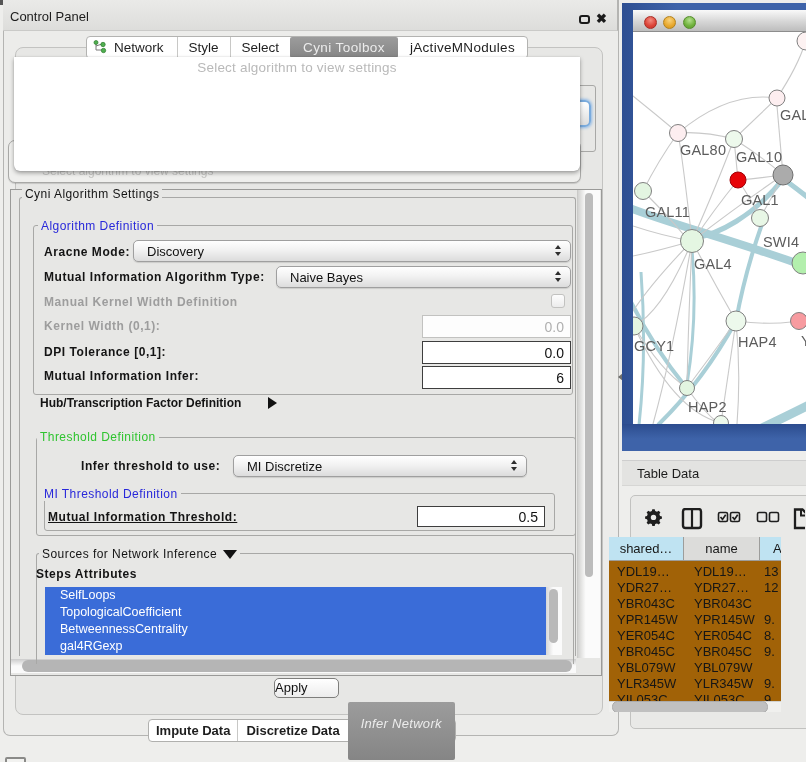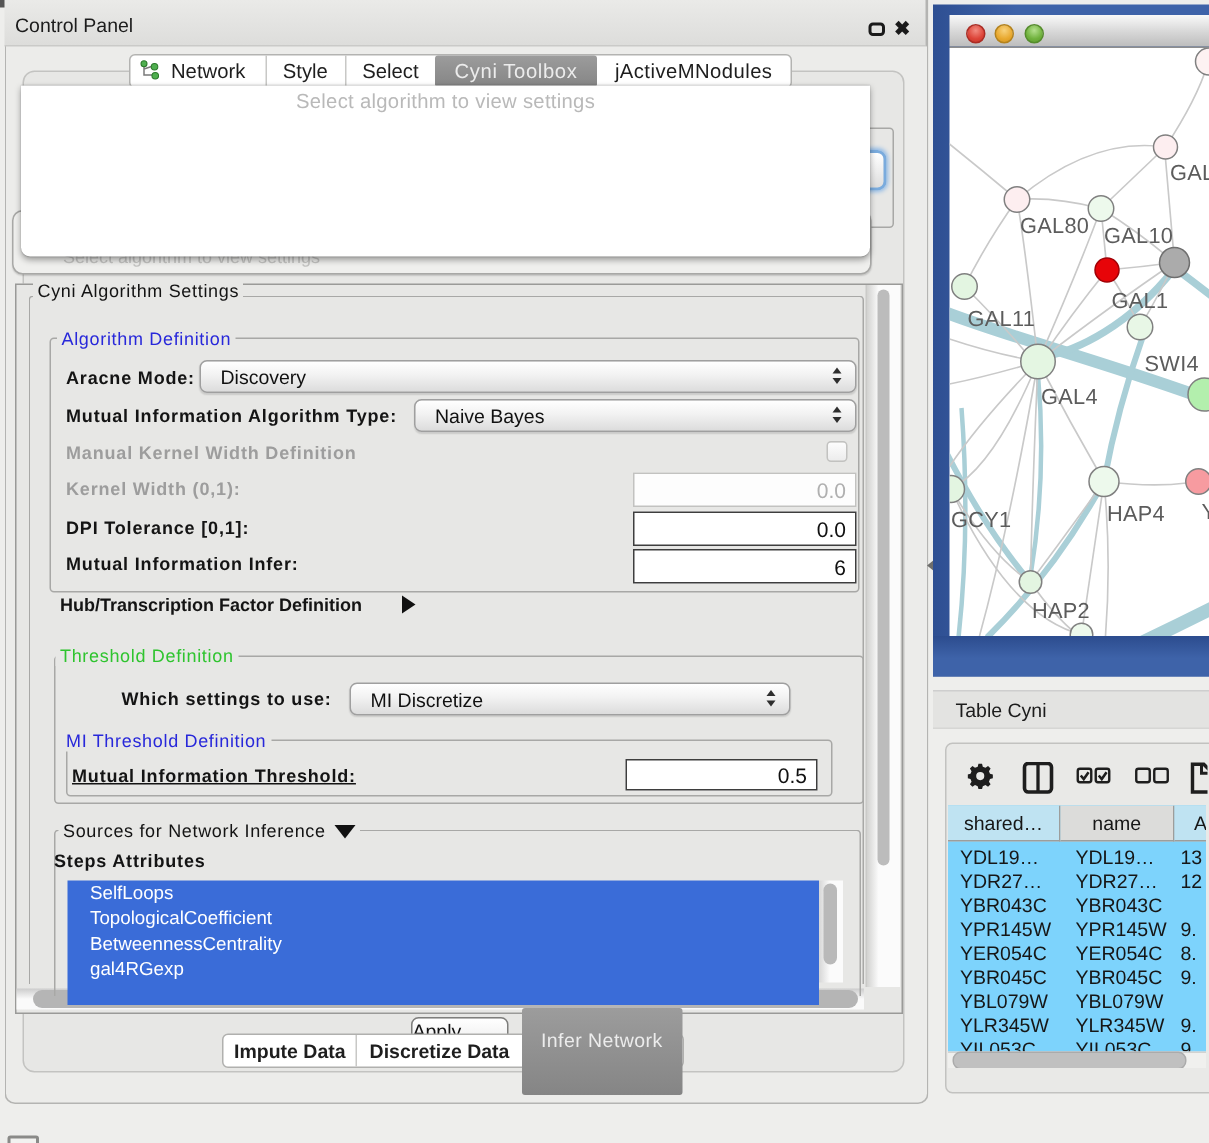--- a/index.html
+++ b/index.html
@@ -102,47 +102,47 @@
 <div class="lbl" style="left:44px;top:345px;">DPI Tolerance [0,1]:</div>
 <div class="fld" style="left:422px;top:341px;width:141px;height:21px;">0.0</div>
 <div class="lbl" style="left:44px;top:369px;">Mutual Information Infer:</div>
 <div class="fld" style="left:422px;top:366px;width:141px;height:21px;">6</div>
 
 <div class="lbl" style="left:40px;top:396px;letter-spacing:0;">Hub/Transcription Factor Definition</div>
 <div class="abs" style="left:268px;top:397px;width:0;height:0;border-top:6px solid transparent;border-bottom:6px solid transparent;border-left:9px solid #111;"></div>
 
 <div class="gbox" style="left:36px;top:437px;width:538px;height:97px;"></div>
 <div class="gttl" style="left:37px;top:430px;color:#2fc42f;">Threshold Definition</div>
-<div class="lbl" style="left:81px;top:459px;">Which settings to use:</div>
+<div class="lbl" style="left:81px;top:459px;">Infer threshold to use:</div>
 <div class="combo" style="left:233px;top:455px;width:292px;height:20px;">
     <span class="tx">MI Discretize</span>
     <span class="arr" style="top:0;height:20px;"></span>
   </div>
 
 <div class="gbox" style="left:44px;top:493px;width:509px;height:36px;"></div>
 <div class="gttl" style="left:41px;top:487px;color:#2828da;">MI Threshold Definition</div>
 <div class="lbl" style="left:48px;top:510px;text-decoration:underline;">Mutual Information Threshold:</div>
 <div class="fld" style="left:417px;top:506px;width:120px;height:19px;">0.5</div>
 
 <div class="gbox" style="left:36px;top:553px;width:536px;height:110px;border-bottom:none;border-radius:3px 3px 0 0;"></div>
 <div class="gttl" style="left:39px;top:547px;color:#141414;">Sources for Network Inference<span style="display:inline-block;width:0;height:0;border-left:7px solid transparent;border-right:7px solid transparent;border-top:9px solid #111;margin-left:6px;vertical-align:-1px;"></span></div>
 <div class="lbl" style="left:36px;top:567px;">Steps Attributes</div>
-<div class="abs" style="left:45px;top:587px;width:501px;height:83px;background:#3a6cd8;color:#fff;font-size:12.5px;line-height:17px;padding-left:15px;box-sizing:border-box;overflow:hidden;">SelfLoops<br>TopologicalCoefficient<br>BetweennessCentrality<br>gal4RGexp</div>
+<div class="abs" style="left:45px;top:587px;width:501px;height:68px;background:#3a6cd8;color:#fff;font-size:12.5px;line-height:17px;padding-left:15px;box-sizing:border-box;overflow:hidden;">SelfLoops<br>TopologicalCoefficient<br>BetweennessCentrality<br>gal4RGexp</div>
 <div class="abs" style="left:546px;top:587px;width:16px;height:68px;background:linear-gradient(90deg,#d6d6d6,#fbfbfb 45%);"></div>
 <div class="abs" style="left:549px;top:589px;width:9px;height:54px;background:#b9b9b9;border-radius:4.5px;"></div>
 
 <div class="abs" style="left:274px;top:678px;width:63px;height:18px;border:1px solid #7e7e7c;border-radius:5px;
   background:linear-gradient(#fff,#ececec);text-align:left;font-size:13px;color:#111;line-height:18px;">Apply</div>
 
-<div class="abs" style="left:148px;top:689px;height:21px;background:#fff;border:1px solid #b0b0ae;border-radius:4px;
+<div class="abs" style="left:148px;top:719px;height:21px;background:#fff;border:1px solid #b0b0ae;border-radius:4px;
   font-size:13px;font-weight:bold;color:#1e1e1e;display:flex;align-items:center;">
   <span style="padding:0 7px;">Impute Data</span>
     <span style="width:1px;height:21px;background:#c8c8c6;"></span>
   <span style="padding:0 8px;">Discretize Data</span>
-  <span style="background:linear-gradient(#9c9c9c,#858585);color:#ececec;font-weight:normal;height:36px;line-height:21px;padding:11px 13px;border-radius:2px;letter-spacing:.3px;">Infer Network</span>
+  <span style="background:linear-gradient(#9c9c9c,#858585);color:#ececec;font-weight:normal;height:36px;line-height:21px;padding:11px 13px;border-radius:2px;letter-spacing:.3px;font-style:italic;">Infer Network</span>
 </div>
 
 <div class="abs" style="left:5px;top:757px;width:17px;height:14px;border:2px solid #8a8a88;background:#f2f2f0;border-radius:2px;"></div>
 
 <div class="abs" style="left:618px;top:373px;width:0;height:0;border-top:4px solid transparent;border-bottom:4px solid transparent;border-right:5px solid #6e6e6c;"></div>
 
 <div class="abs" style="left:622px;top:3px;width:184px;height:448px;background:linear-gradient(90deg,#2e4f92,#3e63a9 30%,#3e63a9);"></div>
 <div class="abs" style="left:622px;top:424px;width:184px;height:27px;background:linear-gradient(#2c4c8e,#3e63a9 55%);"></div>
 
 <div class="abs" style="left:633px;top:10px;width:173px;height:21px;background:linear-gradient(#f9f9f9,#d6d6d6 55%,#bdbdbd);border-bottom:1px solid #8d8d8d;"></div>
@@ -223,21 +223,21 @@
   <text x="61" y="237">GAL4</text>
   <text x="105" y="315">HAP4</text>
   <text x="168" y="314">Y</text>
   <text x="1" y="319">GCY1</text>
   <text x="55" y="380">HAP2</text>
  </g>
 </svg>
 </div>
 
 <div class="abs" style="left:622px;top:460px;width:184px;height:24px;background:#e3e3e1;border-top:1px solid #cecece;border-bottom:1px solid #d6d6d4;"></div>
-<div class="abs" style="left:637px;top:466px;font-size:13px;color:#1c1c1c;">Table Cyni</div>
+<div class="abs" style="left:637px;top:466px;font-size:13px;color:#1c1c1c;">Table Data</div>
 
 <div class="abs" style="left:630px;top:495px;width:190px;height:232px;background:#e9e9e7;border:1px solid #c2c2c0;border-radius:5px;"></div>
 
 <svg class="abs" style="left:645px;top:508px;" width="160" height="22" viewBox="0 0 160 22">
  <g fill="#1e1e1e">
   <path d="M7.3 1.2 l2.4 0 .5 1.9 1.8.7 1.7-1.1 1.7 1.7-1.1 1.7.7 1.8 1.9.5 0 2.4-1.9.5-.7 1.8 1.1 1.7-1.7 1.7-1.7-1.1-1.8.7-.5 1.9-2.4 0-.5-1.9-1.8-.7-1.7 1.1-1.7-1.7 1.1-1.7-.7-1.8-1.9-.5 0-2.4 1.9-.5.7-1.8-1.1-1.7 1.7-1.7 1.7 1.1 1.8-.7z"></path>
   <circle cx="8.5" cy="9.4" r="2.7" fill="#e9e9e7"></circle>
  </g>
  <rect x="38" y="1" width="18" height="19" rx="2.5" fill="none" stroke="#1e1e1e" stroke-width="2.4"></rect>
  <line x1="47" y1="1" x2="47" y2="20" stroke="#1e1e1e" stroke-width="2.2"></line>
@@ -248,21 +248,21 @@
       <rect x="124.5" y="4.5" width="9" height="9" rx="1.5"></rect>
  </g>
  <g stroke="#1e1e1e" stroke-width="1.7" fill="none">
   <path d="M75.5 9 l2 2.4 3.2-4.6"></path>
       <path d="M87.5 9 l2 2.4 3.2-4.6"></path>
  </g>
  <path d="M150 1.5 h7.5 l5.5 5.5 v13 h-13 z" fill="none" stroke="#1e1e1e" stroke-width="2.3"></path>
  <path d="M156 1.5 v6 h7" fill="none" stroke="#1e1e1e" stroke-width="2"></path>
 </svg>
 
-<div class="abs" style="left:632px;top:537px;width:172px;height:175px;background:#7dd3fc;overflow:hidden;font-size:13px;color:#161616;">
+<div class="abs" style="left:609px;top:537px;width:172px;height:175px;background:#a16207;overflow:hidden;font-size:13px;color:#161616;">
   <div class="abs" style="left:0;top:0;width:75px;height:24px;background:#bfe3f2;border-right:1px solid #9d9d9b;border-bottom:1px solid #9d9d9b;text-align:center;line-height:24px;box-sizing:border-box;">shared…</div>
   <div class="abs" style="left:75px;top:0;width:76px;height:24px;background:#dcdcda;border-right:1px solid #9d9d9b;border-bottom:1px solid #9d9d9b;text-align:center;line-height:24px;box-sizing:border-box;">name</div>
   <div class="abs" style="left:151px;top:0;width:21px;height:24px;background:#bfe3f2;border-bottom:1px solid #9d9d9b;box-sizing:border-box;line-height:24px;padding-left:13px;">A</div>
   <div class="abs" style="left:8px;top:27px;line-height:16px;">YDL19…<br>YDR27…<br>YBR043C<br>YPR145W<br>YER054C<br>YBR045C<br>YBL079W<br>YLR345W<br>YIL053C</div>
   <div class="abs" style="left:85px;top:27px;line-height:16px;">YDL19…<br>YDR27…<br>YBR043C<br>YPR145W<br>YER054C<br>YBR045C<br>YBL079W<br>YLR345W<br>YIL053C</div>
   <div class="abs" style="left:155px;top:27px;line-height:16px;">13<br>12<br><br>9.<br>8.<br>9.<br><br>9.<br>9.</div>
   <div class="abs" style="left:0;top:164px;width:172px;height:11px;background:#f0f0ee;border-top:1px solid #d2d2d0;"></div>
   <div class="abs" style="left:3px;top:164px;width:154px;height:10px;background:#c0c0c0;border:1px solid #ababab;border-radius:5.5px;"></div>
 </div>
 

